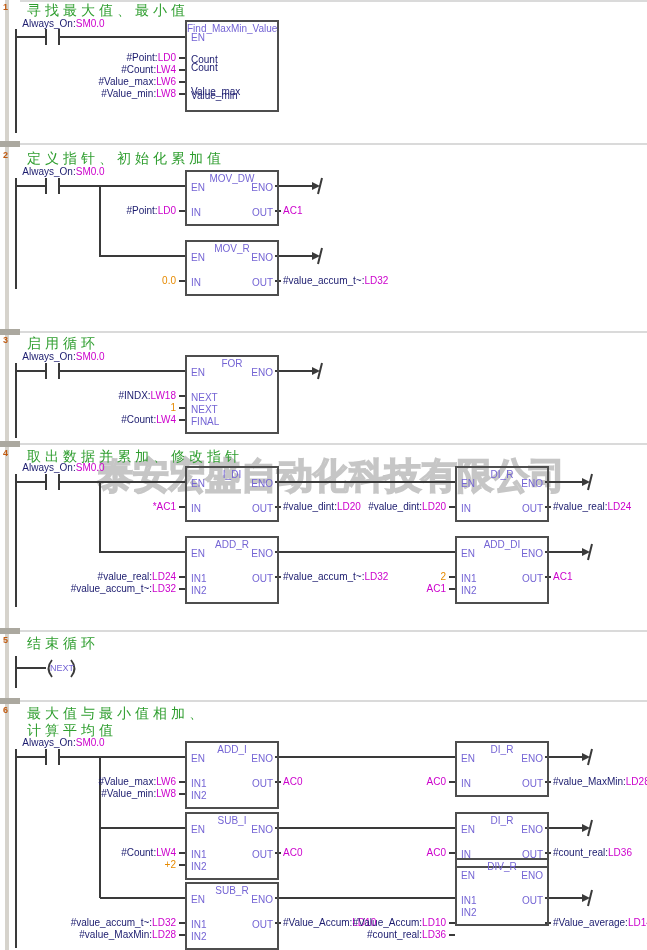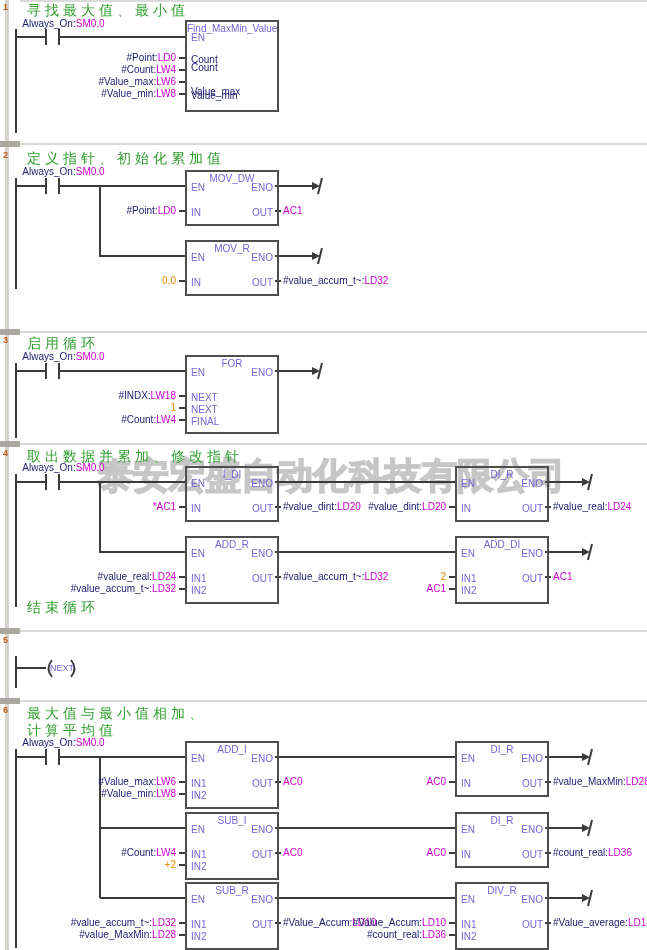--- a/index.html
+++ b/index.html
@@ -164,21 +164,21 @@
   <div class="p eno">ENO</div>
   <div class="p pin" style="top:35px">IN1</div>
   <div class="p pin" style="top:47px">IN2</div>
   <div class="p pout" style="top:35px">OUT</div>
 </div>
 <div class="lbl opr" style="left:288px;top:571px"><span class="const">2</span></div>
 <div class="lbl opr" style="left:288px;top:583px"><span class="addr">AC1</span></div>
 <div class="lbl" style="left:553px;top:571px"><span class="addr">AC1</span></div>
 
 <div class="num" style="top:635px">5</div>
-<div class="ntitle" style="top:599px">结束循环</div>
+<div class="ntitle" style="top:635px">结束循环</div>
 <div class="coiltxt">NEXT</div>
 
 <div class="num" style="top:705px">6</div>
 <div class="ntitle" style="top:705px">最大值与最小值相加、</div>
 <div class="ntitle" style="top:722px">计算平均值</div>
 <div class="clabel" style="left:16px;top:737px"><span class="sym">Always_On:</span><span class="addr">SM0.0</span></div>
 <div class="blk" style="left:185px;top:741px;height:64px">
   <div class="bt">ADD_I</div>
   <div class="p en">EN</div>
   <div class="p eno">ENO</div>
@@ -222,21 +222,21 @@
   <div class="bt">SUB_R</div>
   <div class="p en">EN</div>
   <div class="p eno">ENO</div>
   <div class="p pin" style="top:35px">IN1</div>
   <div class="p pin" style="top:47px">IN2</div>
   <div class="p pout" style="top:35px">OUT</div>
 </div>
 <div class="lbl opr" style="left:18px;top:917px"><span class="sym">#value_accum_t~:</span><span class="addr">LD32</span></div>
 <div class="lbl opr" style="left:18px;top:929px"><span class="sym">#value_MaxMin:</span><span class="addr">LD28</span></div>
 <div class="lbl" style="left:283px;top:917px"><span class="sym">#Value_Accum:</span><span class="addr">LD10</span></div>
-<div class="blk" style="left:455px;top:882px;height:64px">
+<div class="blk" style="left:455px;top:858px;height:64px">
   <div class="bt">DIV_R</div>
   <div class="p en">EN</div>
   <div class="p eno">ENO</div>
   <div class="p pin" style="top:35px">IN1</div>
   <div class="p pin" style="top:47px">IN2</div>
   <div class="p pout" style="top:35px">OUT</div>
 </div>
 <div class="lbl opr" style="left:288px;top:917px"><span class="sym">#Value_Accum:</span><span class="addr">LD10</span></div>
 <div class="lbl opr" style="left:288px;top:929px"><span class="sym">#count_real:</span><span class="addr">LD36</span></div>
 <div class="lbl" style="left:553px;top:917px"><span class="sym">#Value_average:</span><span class="addr">LD14</span></div>

